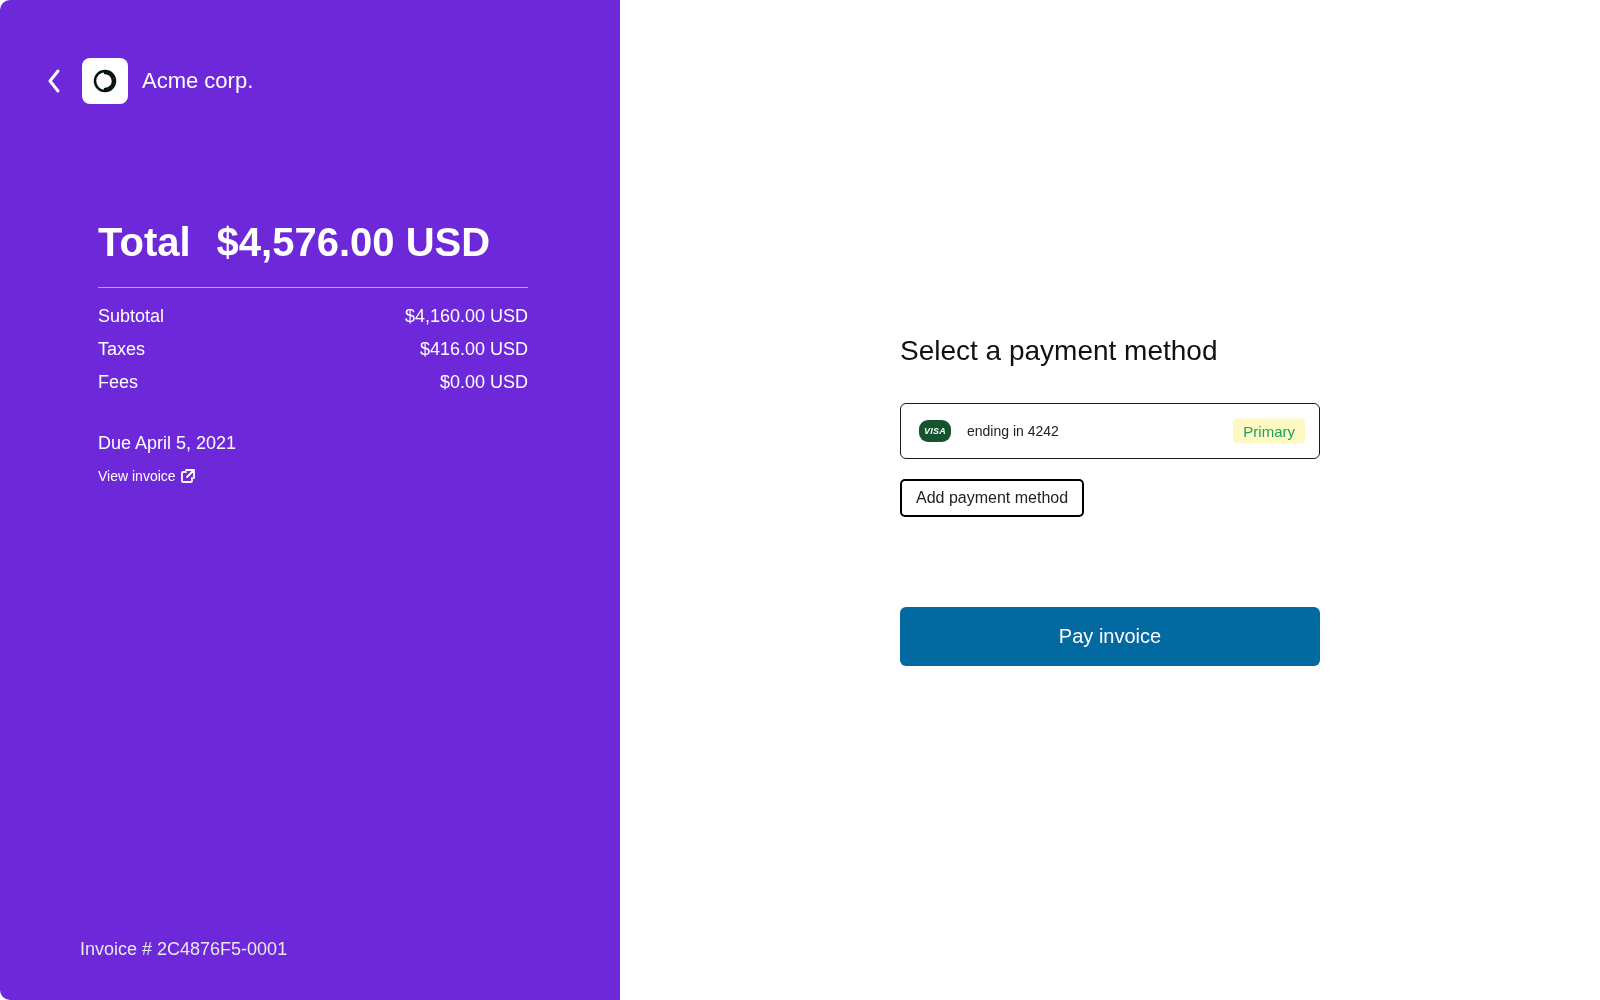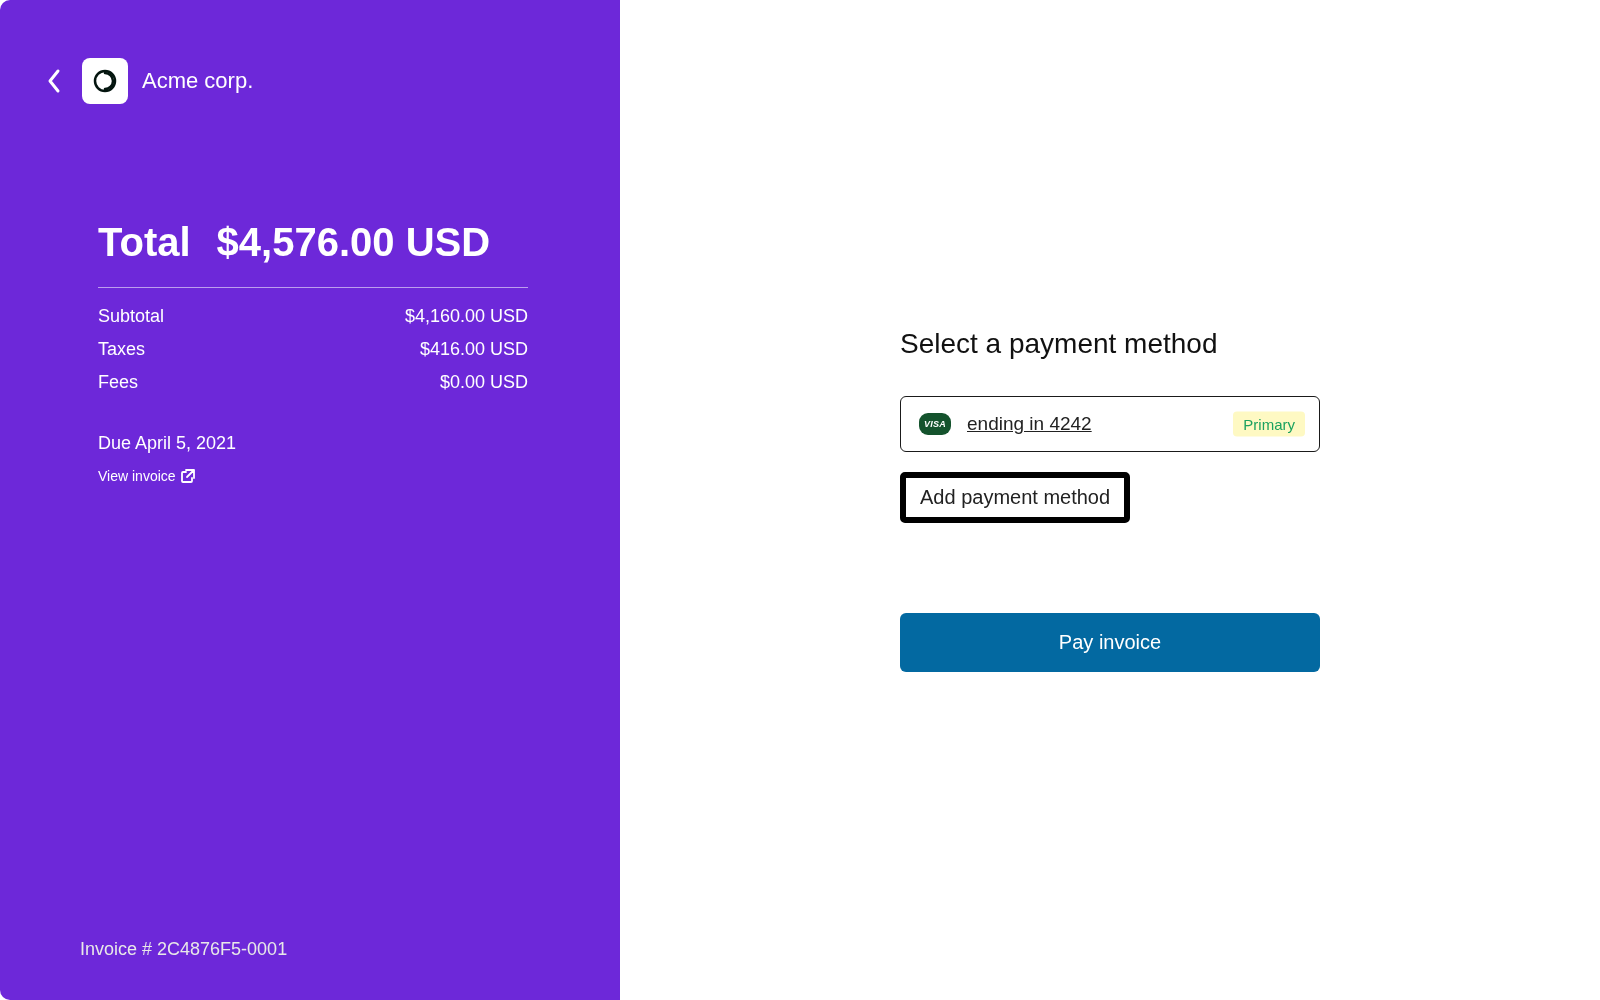--- a/index.html
+++ b/index.html
@@ -51,29 +51,29 @@
     position:relative;
   }
   .pm-option.selected { border:1.5px solid #1a1a1a; }
   .pm-option.faded { color:#9aa0a6; border-color:#e2e5e8; }
   .visa-badge {
     width:32px; height:22px; background:#14532d; border-radius:9px;
     display:flex; align-items:center; justify-content:center; color:#fff;
     font-size:9px; font-weight:700; font-style:italic; letter-spacing:0.3px;
   }
   .bank-icon { width:24px; height:24px; color:#9aa0a6; display:flex; align-items:center; justify-content:center;}
-  .pm-text { font-size:19px; color:#222;text-decoration:underline; }
+  .pm-text { font-size:14px; color:#222; }
   .pm-option.faded .pm-text { color:#9aa0a6; }
   .primary-badge {
     position:absolute; right:14px; top:50%; transform:translateY(-50%);
     background:#fef9c3; color:#1ca25f; font-size:15px; font-weight:500;
     padding:4px 10px; border-radius:4px;
   }
   .add-btn {
-    border:6px solid #000000; background:#fff; color:#222; font-size:20px;
+    border:2px solid #000000; background:#fff; color:#222; font-size:16px;
     padding:8px 14px; border-radius:5px; cursor:pointer;
   }
   .pay-btn {
     width:100%; background:#0369a1; color:#fff; font-size:20px; font-weight:500;
     padding:18px 0; border:none; border-radius:6px; margin-top:90px; cursor:pointer;
   }
 </style>
 </head>
 <body>
 

